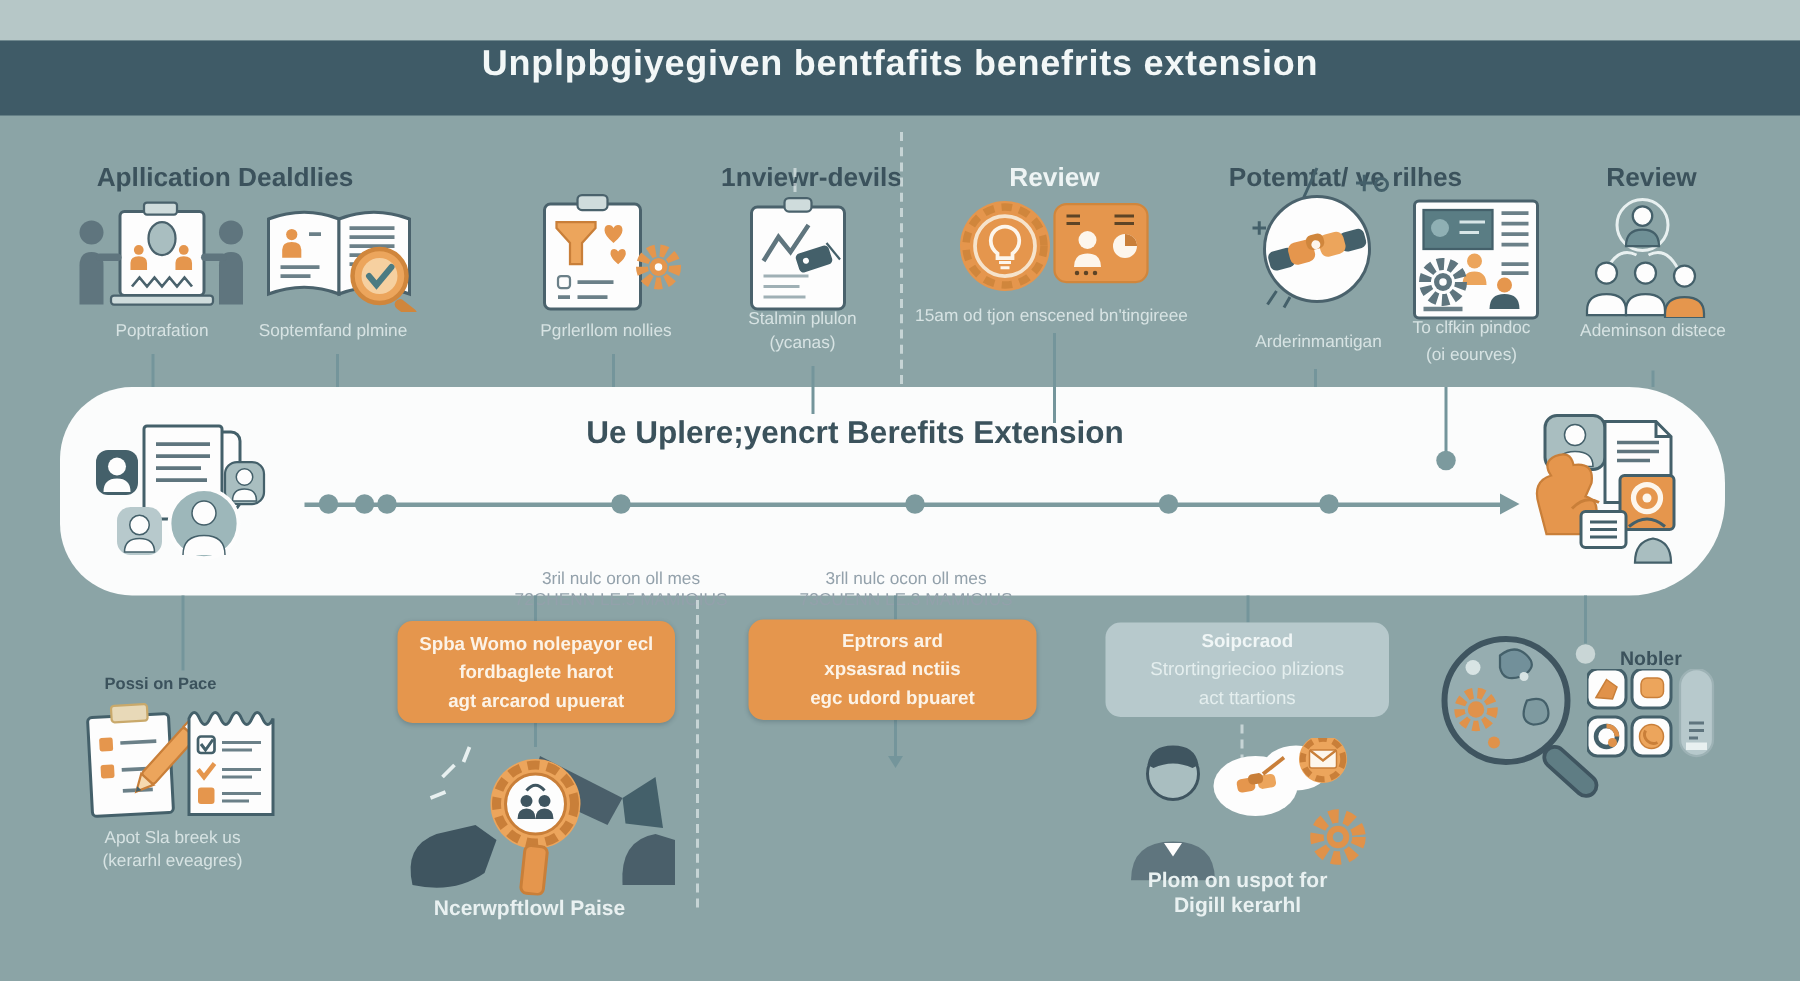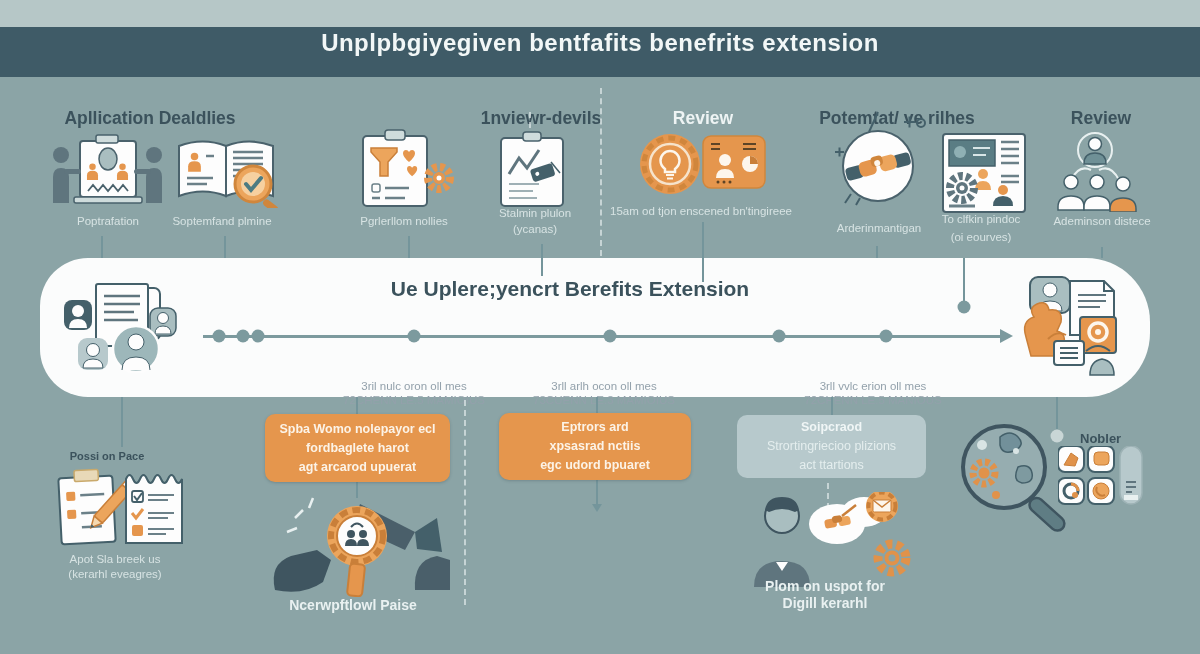--- a/index.html
+++ b/index.html
@@ -234,26 +234,22 @@
   <div class="dot" style="left:414px;top:336px;"></div>
   <div class="dot" style="left:610px;top:336px;"></div>
   <div class="dot" style="left:779px;top:336px;"></div>
   <div class="dot" style="left:886px;top:336px;"></div>
 
   <div class="abs cx mile" style="left:414px;top:347px;">
     <div>3ril nulc oron oll mes</div>
     <div>72CHENN LE.5 MAMIOIUS</div>
   </div>
   <div class="abs cx mile" style="left:604px;top:347px;">
-    <div>3rll arlh ocon oll mes</div>
+    <div>3rll nulc ocon oll mes</div>
     <div>73CUENN LE.3 MAMIOIUS</div>
-  </div>
-  <div class="abs cx mile" style="left:873px;top:347px;">
-    <div>3rll vvlc erion oll mes</div>
-    <div>72CHENN LE.5 MANIOUS</div>
   </div>
 
   <div class="abs" style="left:62px;top:280px;">
     <svg width="120" height="95" viewBox="0 0 120 95">
       <rect x="58" y="8" width="40" height="52" rx="6" fill="#fdfdfd" stroke="#44606a" stroke-width="2"></rect>
       <rect x="34" y="4" width="52" height="62" rx="2" fill="#fdfdfd" stroke="#44606a" stroke-width="2"></rect>
       <path d="M42 16 h36 M42 24 h36 M42 32 h30 M42 40 h34" stroke="#5f757e" stroke-width="2.5"></path>
       <g transform="translate(2,20)">
           <rect width="28" height="30" rx="8" fill="#44606a"></rect>
         <circle cx="14" cy="11" r="6" fill="#fdfdfd"></circle>

